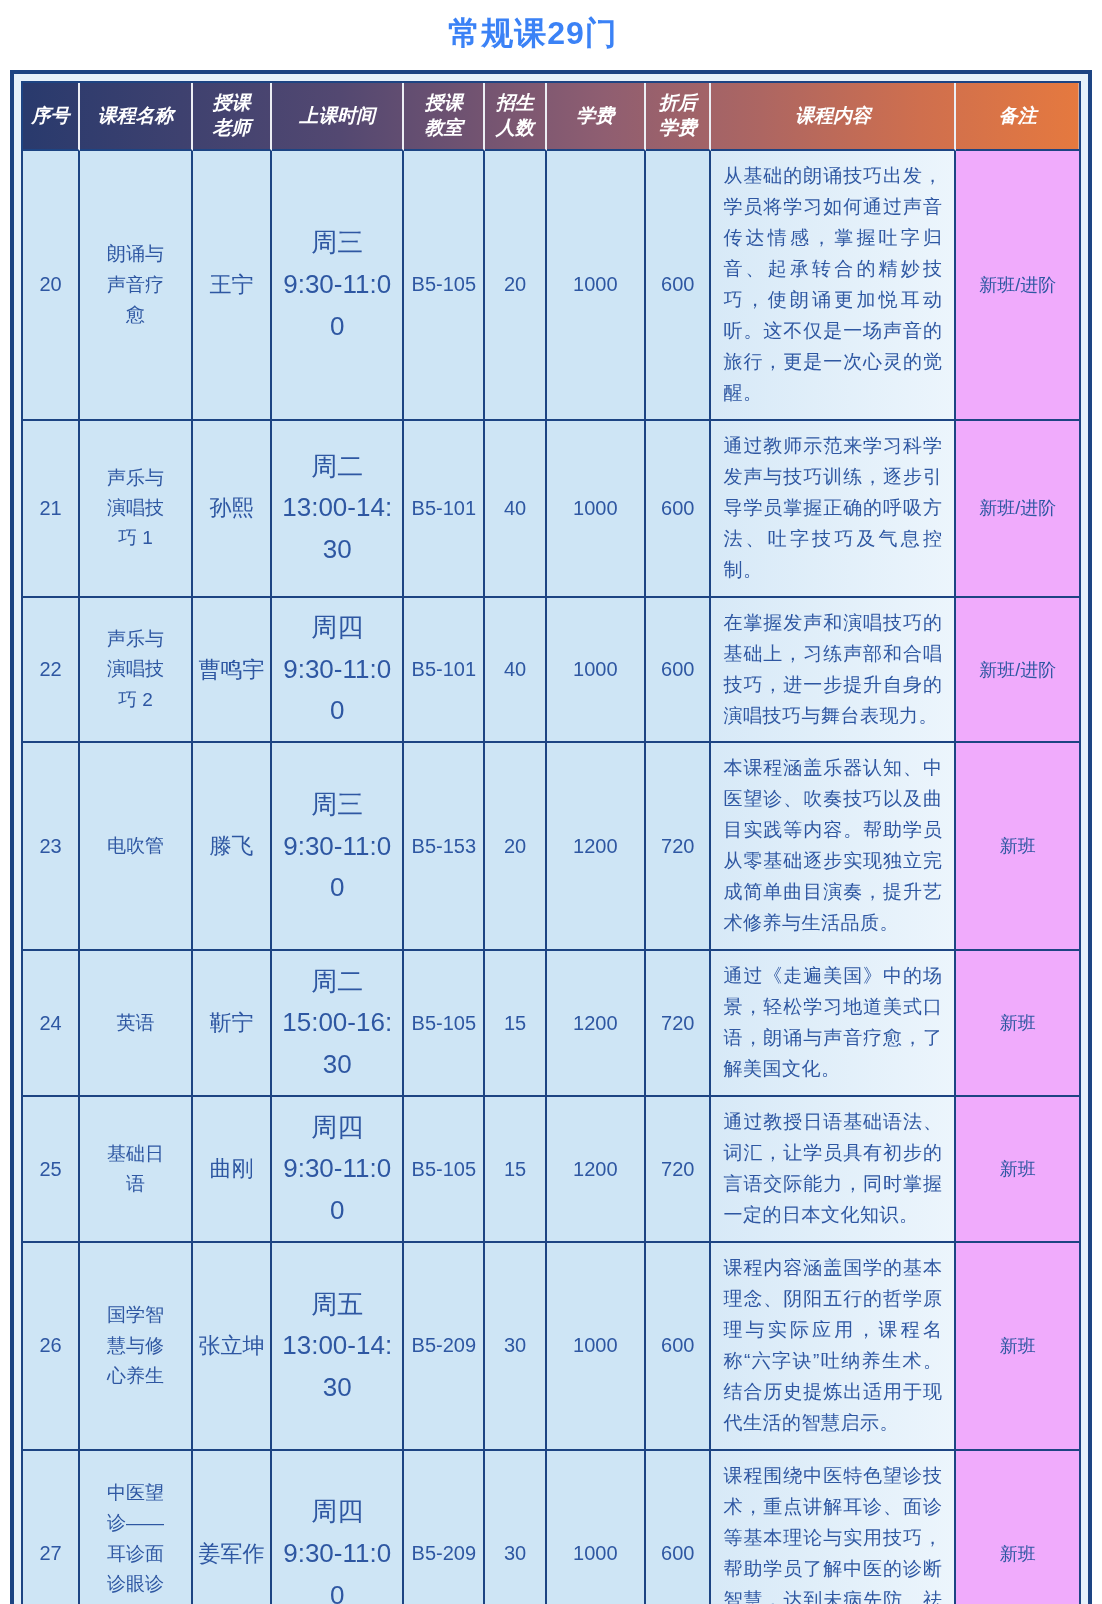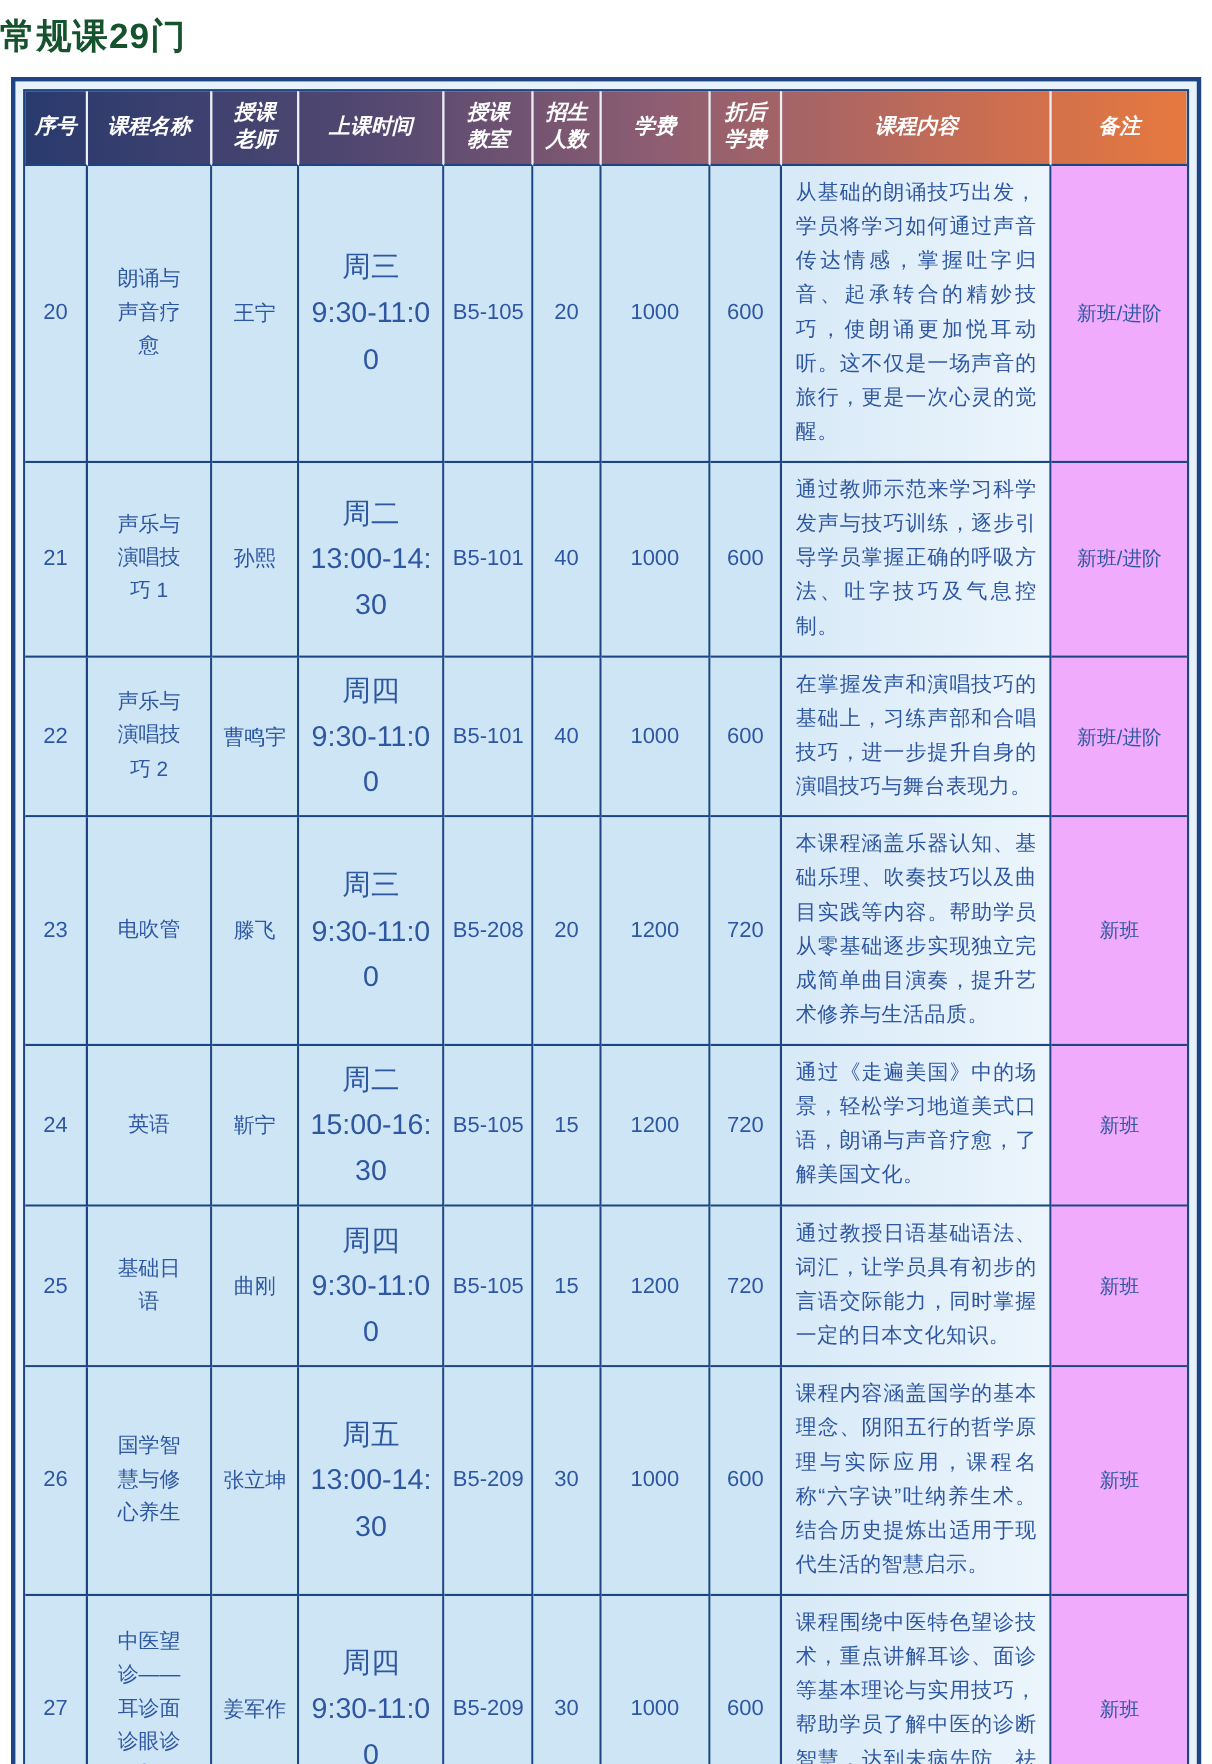--- a/index.html
+++ b/index.html
@@ -4,22 +4,22 @@
 <style>
   html,body{margin:0;padding:0;}
   body{
     width:1102px;height:1604px;
     background:#ffffff;
     font-family:"Liberation Sans", sans-serif;
     -webkit-font-smoothing:antialiased;
   }
   .page-title{
     padding:12px 36px 0 0;
-    text-align:left;
-    color:#14532d;
+    text-align:center;
+    color:#3b82f6;
     font-size:32px;
     font-weight:bold;
     letter-spacing:1px;
   }
   .frame{
     margin:14px 10px 0 10px;
     border:4px solid #1d4483;
     background:#e7f2fb;
     padding:7px;
     box-sizing:border-box;
@@ -59,21 +59,21 @@
     padding:8px 5px;
     background:#cee5f5;
     border-right:2px solid #1d4483;
     border-bottom:2px solid #1d4483;
     box-sizing:border-box;
     word-break:break-all;
   }
   td:last-child{border-right:none;}
   tbody tr:last-child td{border-bottom:none;}
   td.c-name{font-size:19px;line-height:1.6;padding:8px 20px;}
-  td.c-teacher{font-size:19px;margin-top:24px;}
+  td.c-teacher{font-size:22px;margin-top:24px;}
   td.c-time{white-space:pre-line;line-height:1.6;font-size:26px;}
   td.c-desc{
     text-align:justify;
     text-justify:inter-character;
     font-size:19px;
     line-height:1.63;
     padding:10px 12px;
     background:linear-gradient(90deg,#d7e9f7 0%,#ecf5fc 100%);
     letter-spacing:0.5px;
     margin-top:12px;
@@ -166,25 +166,25 @@
     <td class="c-disc">600</td>
     <td class="c-desc">在掌握发声和演唱技巧的基础上，习练声部和合唱技巧，进一步提升自身的演唱技巧与舞台表现力。</td>
     <td class="c-note">新班/进阶</td>
   </tr>
         <tr>
     <td class="c-no">23</td>
     <td class="c-name">电吹管</td>
     <td class="c-teacher">滕飞</td>
     <td class="c-time">周三
 9:30-11:00</td>
-    <td class="c-room">B5-208</td>
+    <td class="c-room">B5-153</td>
     <td class="c-cap">20</td>
     <td class="c-fee">1200</td>
     <td class="c-disc">720</td>
-    <td class="c-desc">本课程涵盖乐器认知、基础乐理、吹奏技巧以及曲目实践等内容。帮助学员从零基础逐步实现独立完成简单曲目演奏，提升艺术修养与生活品质。</td>
+    <td class="c-desc">本课程涵盖乐器认知、中医望诊、吹奏技巧以及曲目实践等内容。帮助学员从零基础逐步实现独立完成简单曲目演奏，提升艺术修养与生活品质。</td>
     <td class="c-note">新班</td>
   </tr>
         <tr>
     <td class="c-no">24</td>
     <td class="c-name">英语</td>
     <td class="c-teacher">靳宁</td>
     <td class="c-time">周二
 15:00-16:30</td>
     <td class="c-room">B5-105</td>
     <td class="c-cap">15</td>

